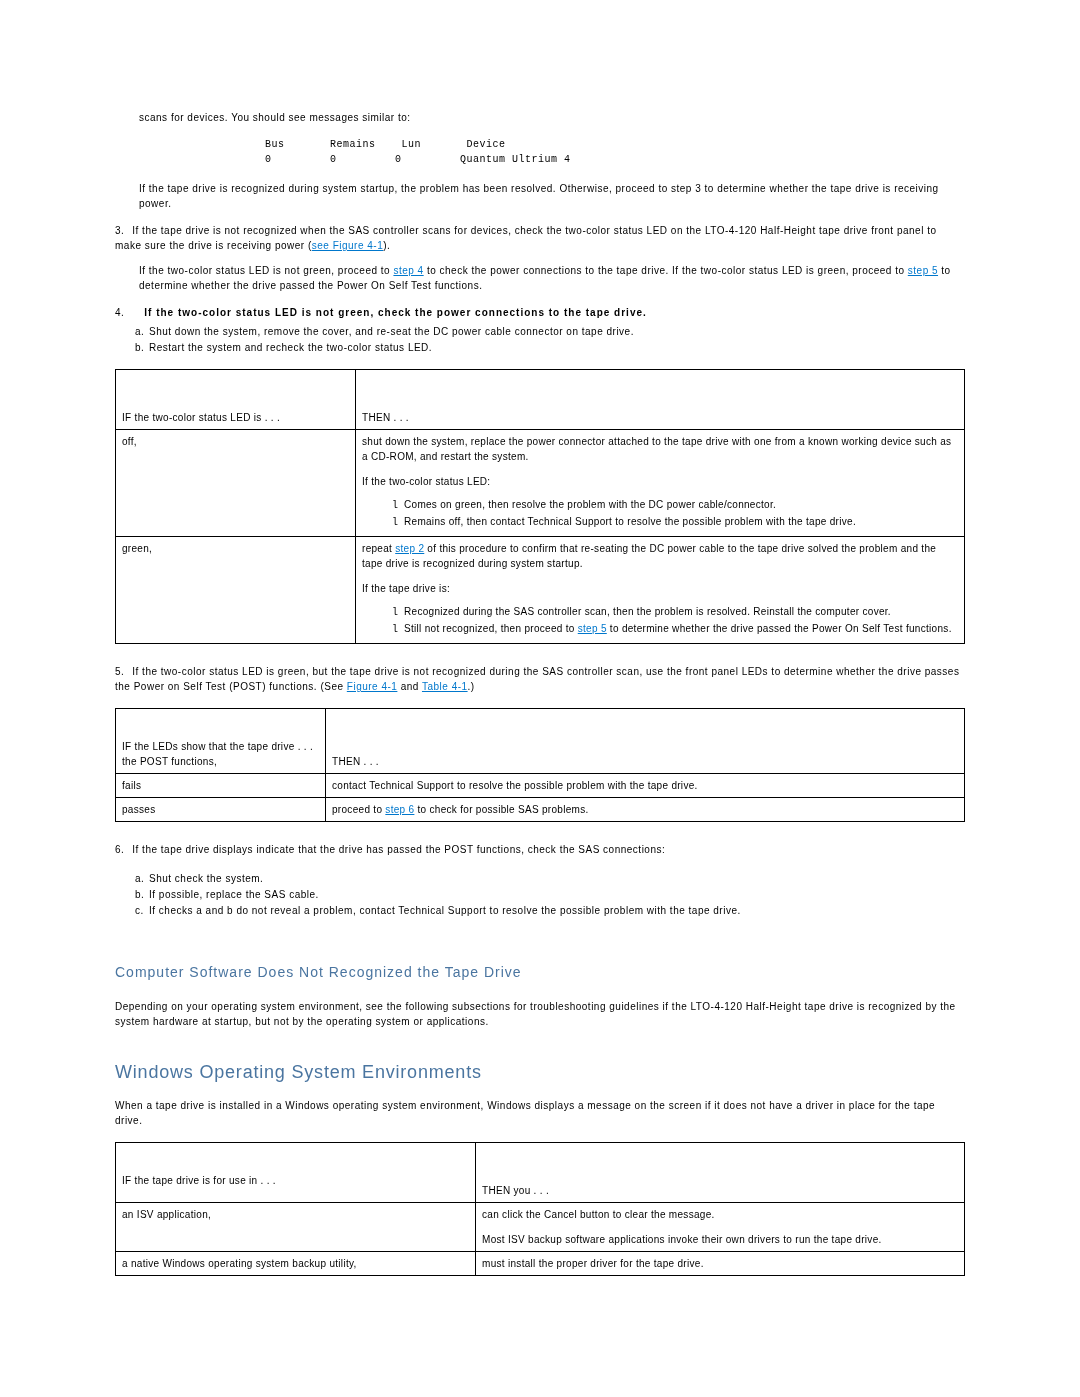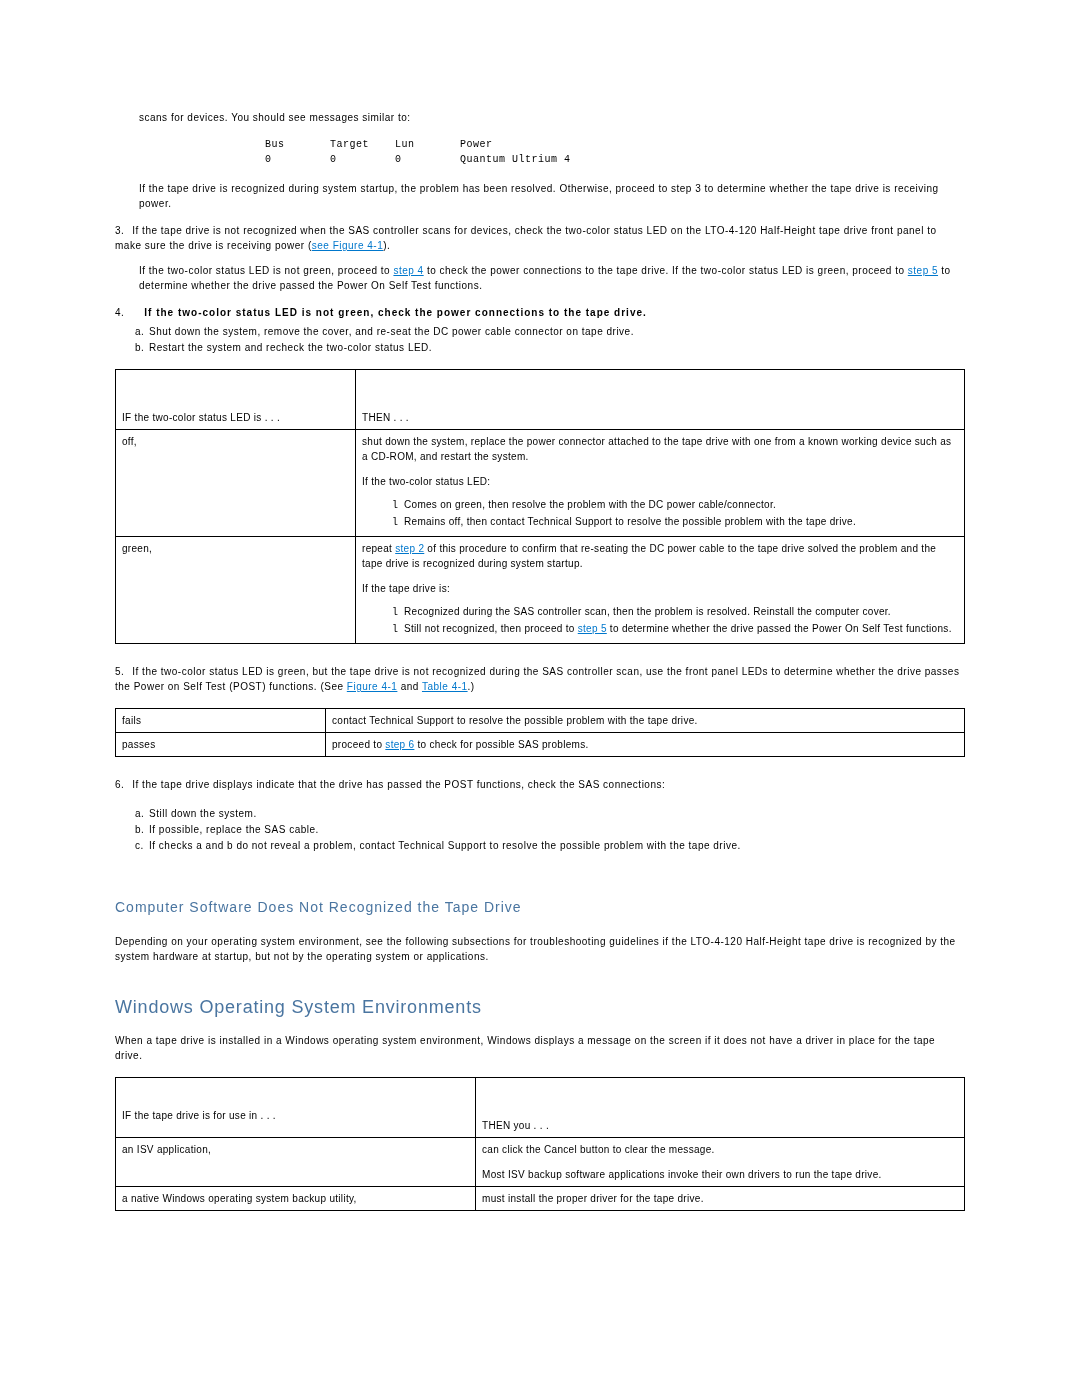--- a/index.html
+++ b/index.html
@@ -96,21 +96,21 @@
   margin-left: 12px;
 }
 </style>
 </head>
 <body>
 
 <div class="page">
 
   <div class="indent-step text-block">scans for devices. You should see messages similar to:</div>
 
-  <pre class="pre-block"><span>Bus       Target    Lun       Power</span>
+  <pre class="pre-block"><span>Bus       Remains    Lun       Device</span>
 <span>0         0         0         Quantum Ultrium 4</span></pre>
 
   <div class="indent-step text-block">If the tape drive is recognized during system startup, the problem has been resolved. Otherwise, proceed to step 3 to determine whether the tape drive is receiving power.</div>
 
   <div class="text-block">
     <span class="li-num">3.</span>
     <span>If the tape drive is not recognized when the SAS controller scans for devices, check the two-color status LED on the LTO-4-120 Half-Height tape drive front panel to make sure the drive is receiving power (</span><a class="link" href="#">see Figure 4-1</a><span>).</span>
     <div style="height:10px"></div>
     <div class="indent-step">
       <span>If the two-color status LED is not green, proceed to </span><a class="link" href="#">step 4</a><span> to check the power connections to the tape drive. If the two-color status LED is green, proceed to </span><a class="link" href="#">step 5</a><span> to determine whether the drive passed the Power On Self Test functions.</span>
@@ -169,39 +169,43 @@
     <span class="li-num">5.</span>
     <span>If the two-color status LED is green, but the tape drive is not recognized during the SAS controller scan, use the front panel LEDs to determine whether the drive passes the Power on Self Test (POST) functions. (See </span><a class="link" href="#">Figure 4-1</a><span> and </span><a class="link" href="#">Table 4-1</a><span>.)</span>
   </div>
 
   <table>
     <colgroup>
         <col style="width:210px">
         <col>
       </colgroup>
     <tbody>
+        <tr>
+      <th style="padding-top:30px">IF the LEDs show that the tape drive . . . the POST functions,</th>
+      <th style="vertical-align:bottom">THEN . . .</th>
+    </tr>
     <tr>
       <td>fails</td>
       <td>contact Technical Support to resolve the possible problem with the tape drive.</td>
     </tr>
     <tr>
       <td>passes</td>
       <td>
         <span>proceed to </span><a class="link" href="#">step 6</a><span> to check for possible SAS problems.</span>
       </td>
     </tr>
   </tbody>
     </table>
 
   <div class="text-block">
     <span class="li-num">6.</span>
     <span>If the tape drive displays indicate that the drive has passed the POST functions, check the SAS connections:</span>
     <div style="height:10px"></div>
     <div class="sublist">
-      <div><span class="li-num">a.</span><span>Still down the system.</span></div>
+      <div><span class="li-num">a.</span><span>Shut check the system.</span></div>
       <div><span class="li-num">b.</span><span>If possible, replace the SAS cable.</span></div>
       <div><span class="li-num">c.</span><span>If checks a and b do not reveal a problem, contact Technical Support to resolve the possible problem with the tape drive.</span></div>
     </div>
   </div>
 
   <h2>Computer Software Does Not Recognized the Tape Drive</h2>
   <div class="text-block">Depending on your operating system environment, see the following subsections for troubleshooting guidelines if the LTO-4-120 Half-Height tape drive is recognized by the system hardware at startup, but not by the operating system or applications.</div>
 
   <h3 class="subheading">Windows Operating System Environments</h3>
   <div class="text-block">When a tape drive is installed in a Windows operating system environment, Windows displays a message on the screen if it does not have a driver in place for the tape drive.</div>

